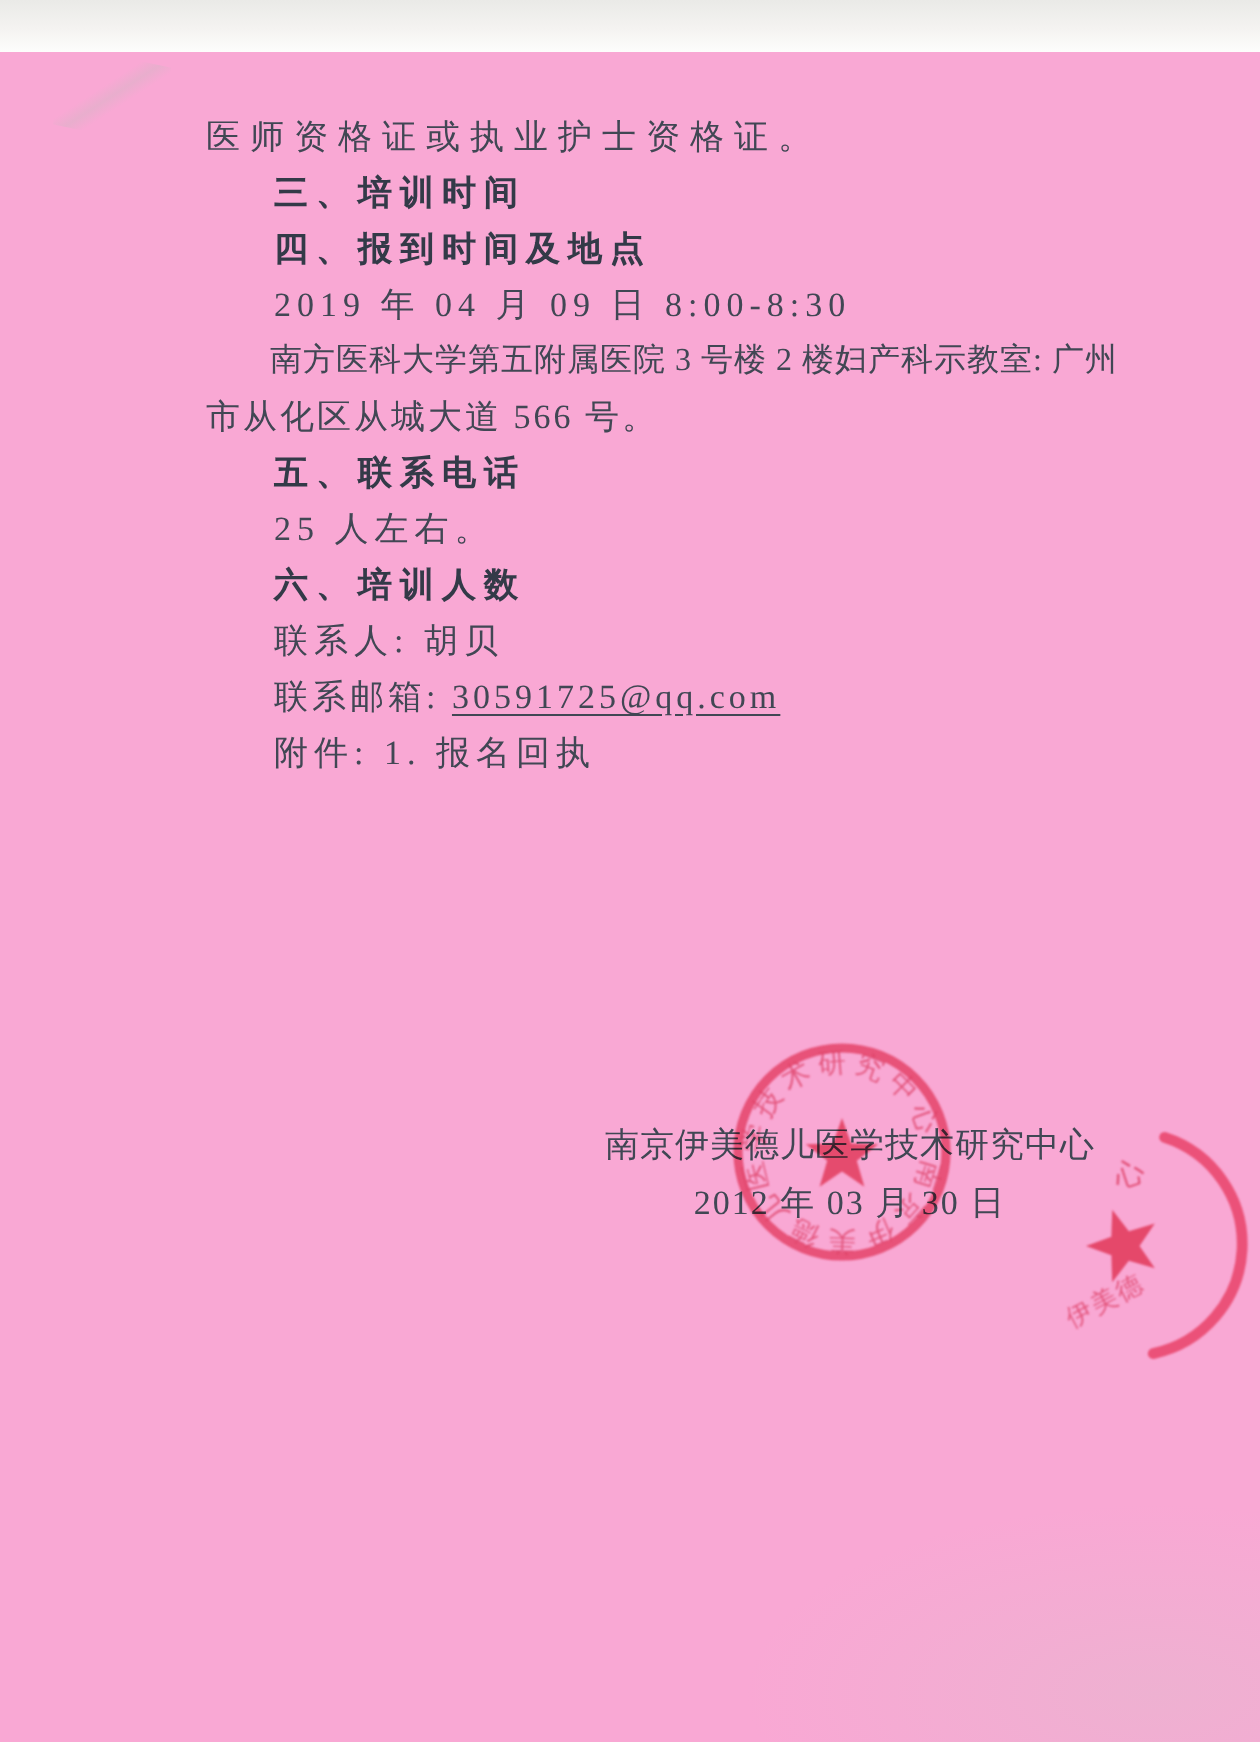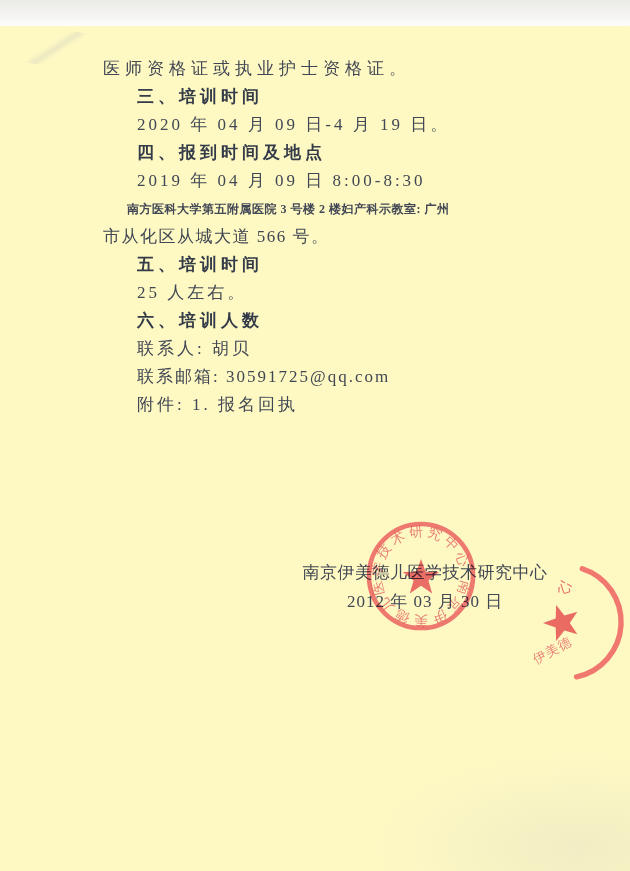--- a/index.html
+++ b/index.html
@@ -1,19 +1,19 @@
 <!DOCTYPE html>
 <html><head>
 <meta charset="utf-8">
 <style>
   html,body { margin:0; padding:0; background:#ffffff; }
   .page {
     position:relative;
     width:630px; height:871px;
-    background:#fef9c3;
+    background:#f9a8d4;
     overflow:hidden;
     font-family:"Liberation Serif","DejaVu Serif",serif;
   }
   .scan-band {
     position:absolute; top:0; left:0; right:0; height:26px;
     background:linear-gradient(180deg,#eaeae7 0%,#f4f3f1 55%,#fdfdfc 100%);
   }
   .crease {
     position:absolute; top:28px; left:30px; width:52px; height:40px;
     background:linear-gradient(135deg, rgba(190,190,188,0) 40%, rgba(190,190,188,0.28) 50%, rgba(190,190,188,0) 60%);
@@ -24,25 +24,25 @@
     background:radial-gradient(ellipse at 80% 80%, rgba(205,203,200,0.25), rgba(205,203,200,0) 70%);
   }
   .content {
     position:absolute; top:55px; left:103px; width:452px;
     color:#414754; font-size:17px; line-height:28px;
   }
   .content p { margin:0; }
   .heading { font-weight:bold; color:#333a48; text-indent:2em; letter-spacing:4px; }
   .body-med     { text-indent:2em; letter-spacing:3px; }
   .body-sm      { text-indent:2em; letter-spacing:2px; }
-  .body-dense   { text-indent:2em; letter-spacing:0.5px; font-size:12px; white-space:nowrap;font-weight:bold; }
+  .body-dense   { text-indent:2em; letter-spacing:0.5px; font-size:16px; white-space:nowrap; }
   .cont-loose   { text-indent:0; letter-spacing:5px; }
   .cont-sm      { text-indent:0; letter-spacing:1.5px; }
   .attachment   { text-indent:2em; letter-spacing:3px; margin-top:16px; }
-  .email { text-underline-offset:3px; }
+  .email { text-decoration:underline; text-underline-offset:3px; }
   .signature {
     position:absolute; top:558px; left:300px; width:250px;
     text-align:center; color:#414754; font-size:17px; line-height:29px;
   }
   .sig-org  { letter-spacing:0.5px; white-space:nowrap; }
   .sig-date { letter-spacing:1px; white-space:nowrap; }
   .stamp {
     position:absolute; mix-blend-mode:multiply;
     filter:blur(0.4px); opacity:0.92;
   }
@@ -53,26 +53,25 @@
 <body>
 
 <div class="page">
   <div class="scan-band"></div>
   <div class="crease"></div>
   <div class="wrinkle"></div>
 
   <div class="content">
     <p class="cont-loose">医师资格证或执业护士资格证。</p>
     <p class="heading">三、培训时间</p>
-    <p class="body-med">2020 年 04 月 09 日-4 月 19 日。</p>
     <p class="heading">四、报到时间及地点</p>
     <p class="body-med">2019 年 04 月 09 日 8:00-8:30</p>
     <p class="body-dense">南方医科大学第五附属医院 3 号楼 2 楼妇产科示教室: 广州</p>
     <p class="cont-sm">市从化区从城大道 566 号。</p>
-    <p class="heading">五、培训时间</p>
+    <p class="heading">五、联系电话</p>
     <p class="body-med">25 人左右。</p>
     <p class="heading">六、培训人数</p>
     <p class="body-med">联系人: 胡贝</p>
     <p class="body-sm"><span>联系邮箱: </span><span class="email">30591725@qq.com</span></p>
     <p class="attachment">附件: 1. 报名回执</p>
   </div>
 
   <div class="signature">
     <div class="sig-org">南京伊美德儿医学技术研究中心</div>
     <div class="sig-date">2012 年 03 月 30 日</div>

